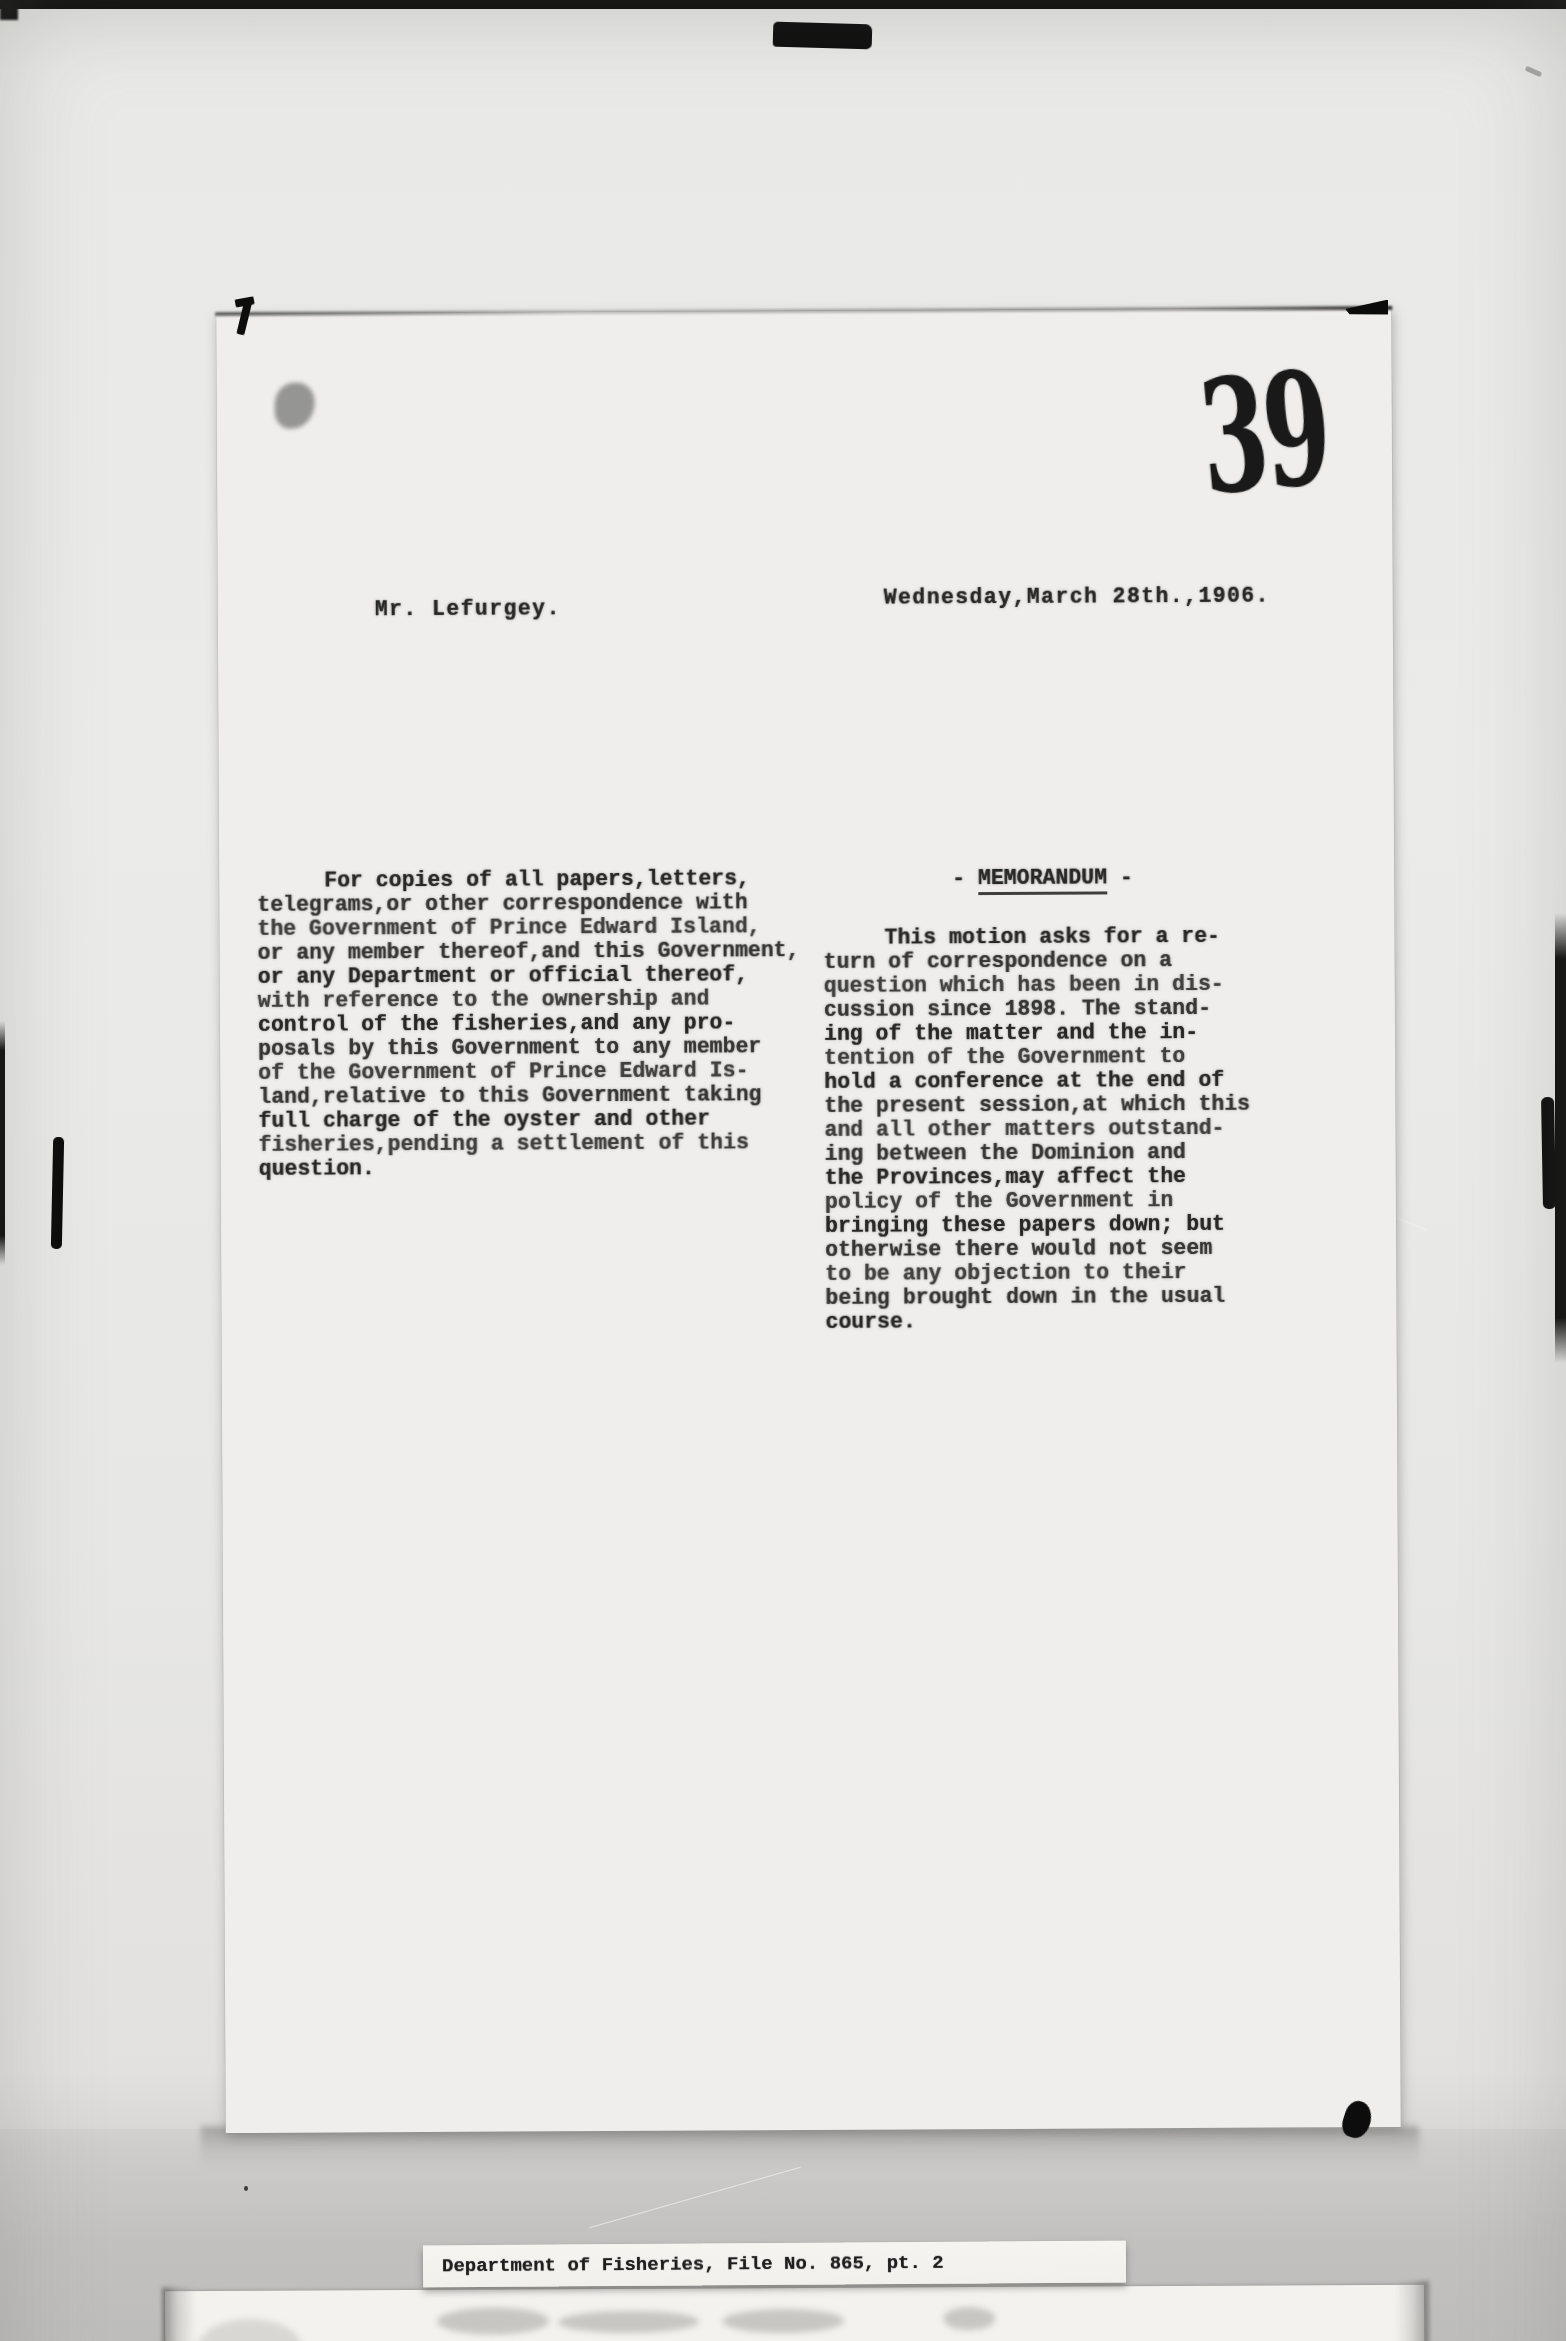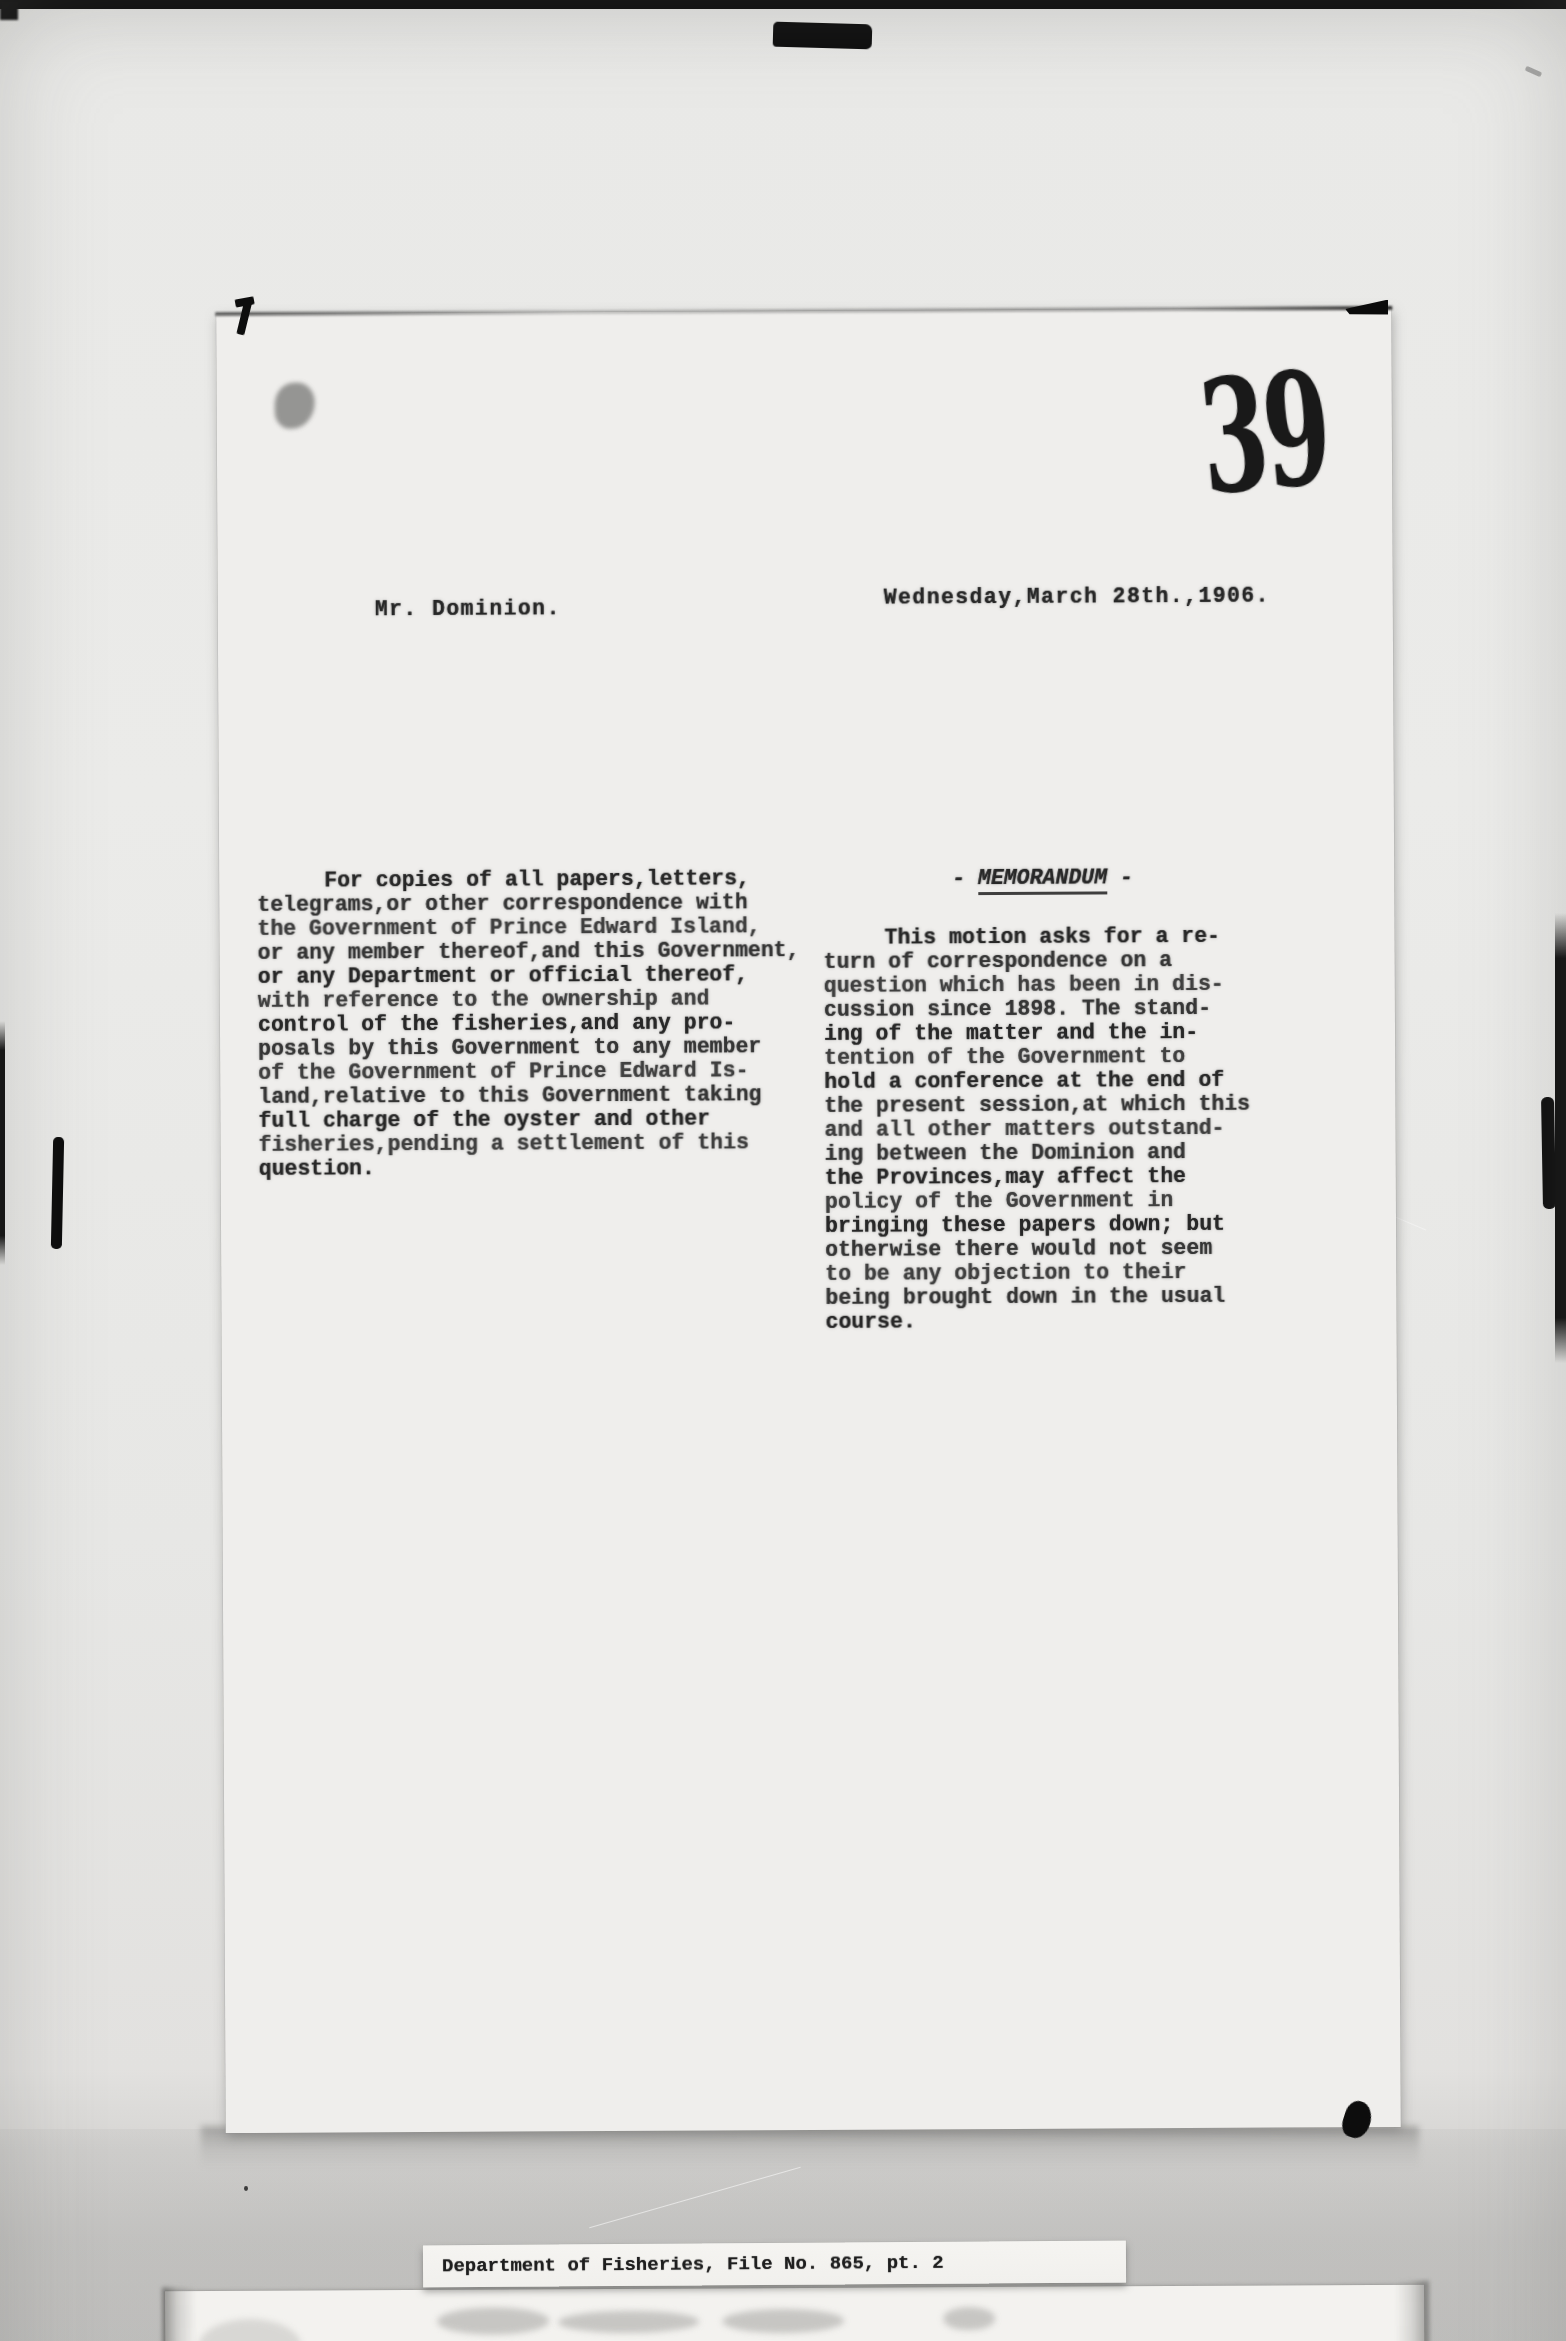--- a/index.html
+++ b/index.html
@@ -75,21 +75,21 @@
   .dateline{left:666px;top:275px;}
   .col{position:absolute;font-size:21.5px;line-height:24px;filter:blur(0.2px);white-space:nowrap;}
   .col .line{height:24px;}
   .col .line:nth-child(2n){opacity:.93;}
   .col .line:nth-child(3n){opacity:.88;}
   .motion-col{left:38px;top:555px;}
   .motion-col .line:first-child{padding-left:67px;}
   .memo-col{left:604px;top:615px;}
   .memo-col .line:first-child{padding-left:61px;}
   .memo-title{position:absolute;left:733px;top:556px;font-size:21.5px;line-height:24px;
-    filter:blur(0.2px);white-space:nowrap;font-style:italic;}
+    filter:blur(0.2px);white-space:nowrap;}
   .memo-title .word{border-bottom:3.3px solid rgba(32,32,32,.85);padding-bottom:1.9px;}
   
   .card{
     position:absolute;left:166px;top:2288px;width:1259px;height:365px;
     background:radial-gradient(ellipse at 50% 42%,#f5f4f1 0%,#f3f2ef 60%,#eceбe8 100%);
     background-color:#f3f2ef;
     transform:rotate(-.3deg);
     box-shadow:0 -0.9px 3.7px rgba(100,100,98,.35), 0 0 0 0.5px rgba(150,150,148,.3);
   }
   .card-edge{position:absolute;top:-3.7px;bottom:-2.8px;width:34px;filter:blur(2.3px);}
@@ -140,21 +140,21 @@
   <div class="paper-shadow"></div>
   <div class="paper">
     <div class="tape-tl-v"></div>
     <div class="tape-tl-h"></div>
     <div class="tape-tr"></div>
     <div class="curl-br"></div>
     <div class="smudge"></div>
 
     <div class="sheet-number">39</div>
 
-    <div class="tw header-line addressee">Mr. Dominion.</div>
+    <div class="tw header-line addressee">Mr. Lefurgey.</div>
     <div class="tw header-line dateline">Wednesday,March 28th.,1906.</div>
 
     <div class="tw col motion-col">
       <div class="line">For copies of all papers,letters,</div>
       <div class="line">telegrams,or other correspondence with</div>
       <div class="line">the Government of Prince Edward Island,</div>
       <div class="line">or any member thereof,and this Government,</div>
       <div class="line">or any Department or official thereof,</div>
       <div class="line">with reference to the ownership and</div>
       <div class="line">control of the fisheries,and any pro-</div>

